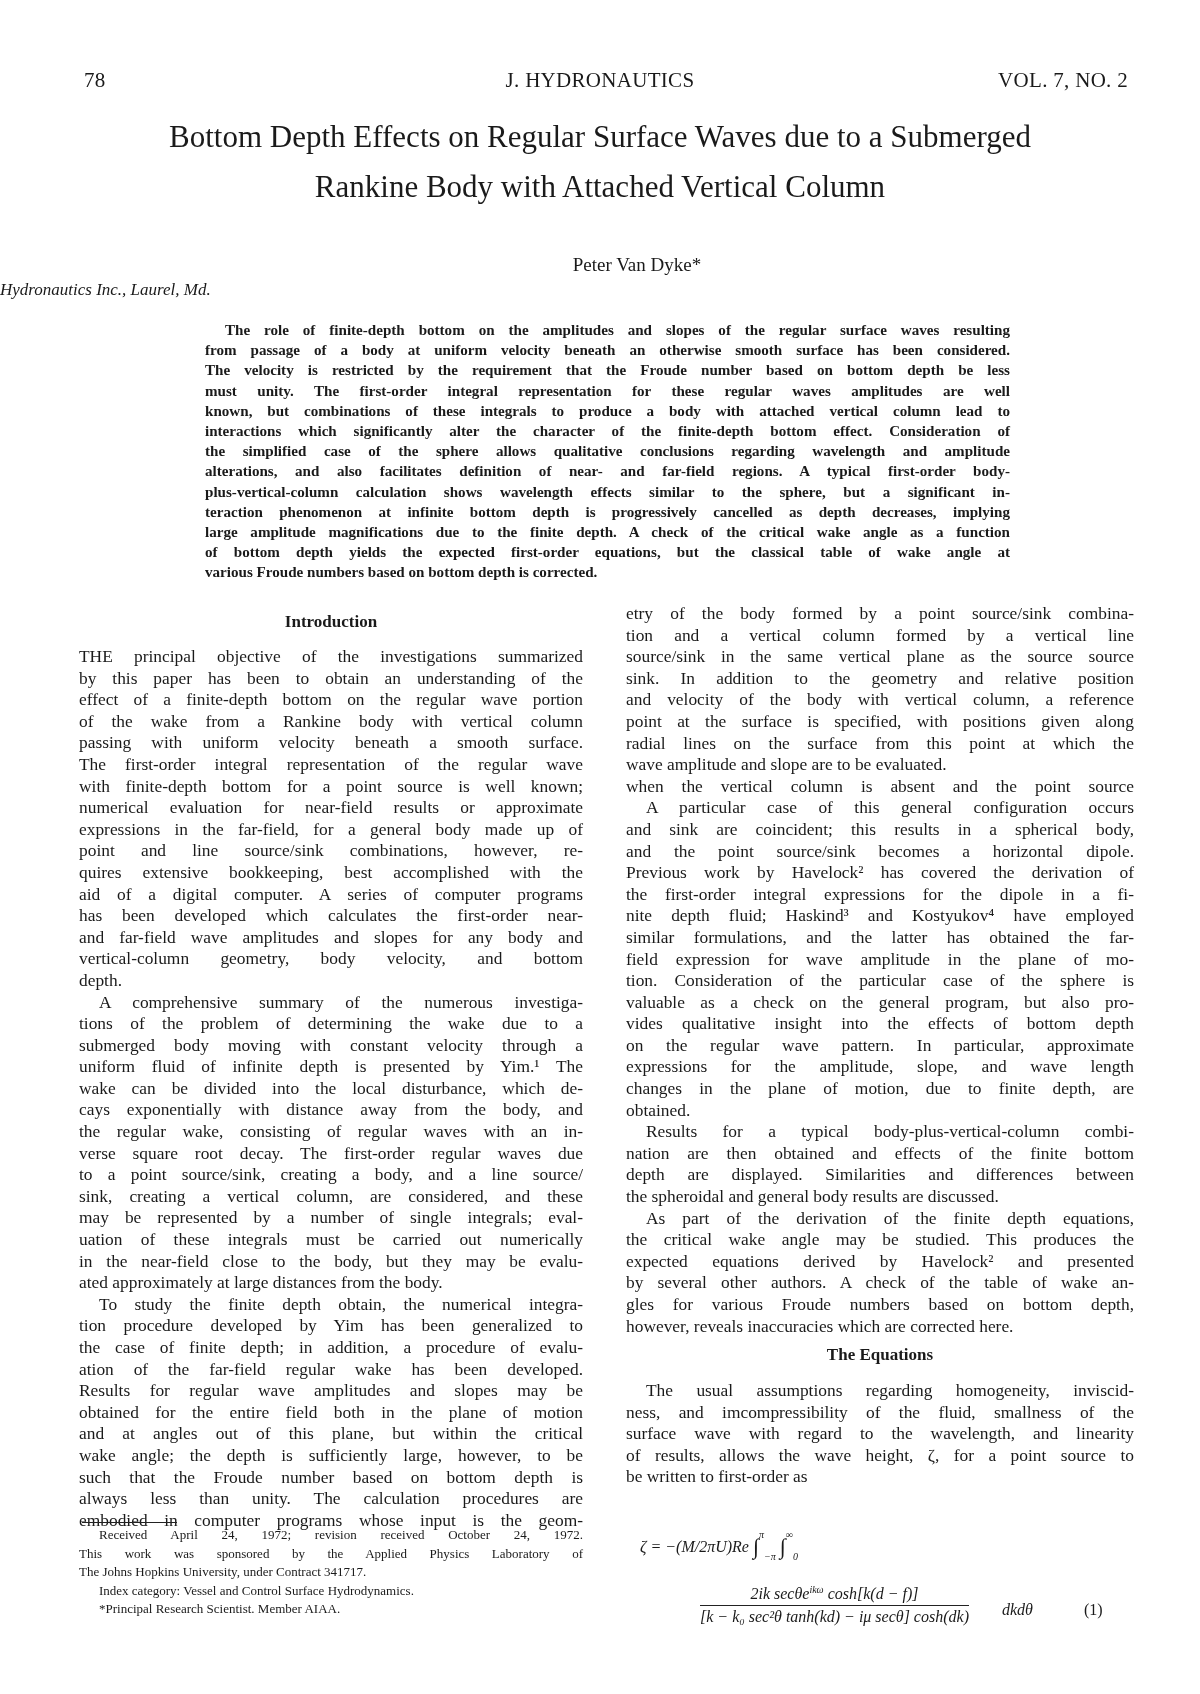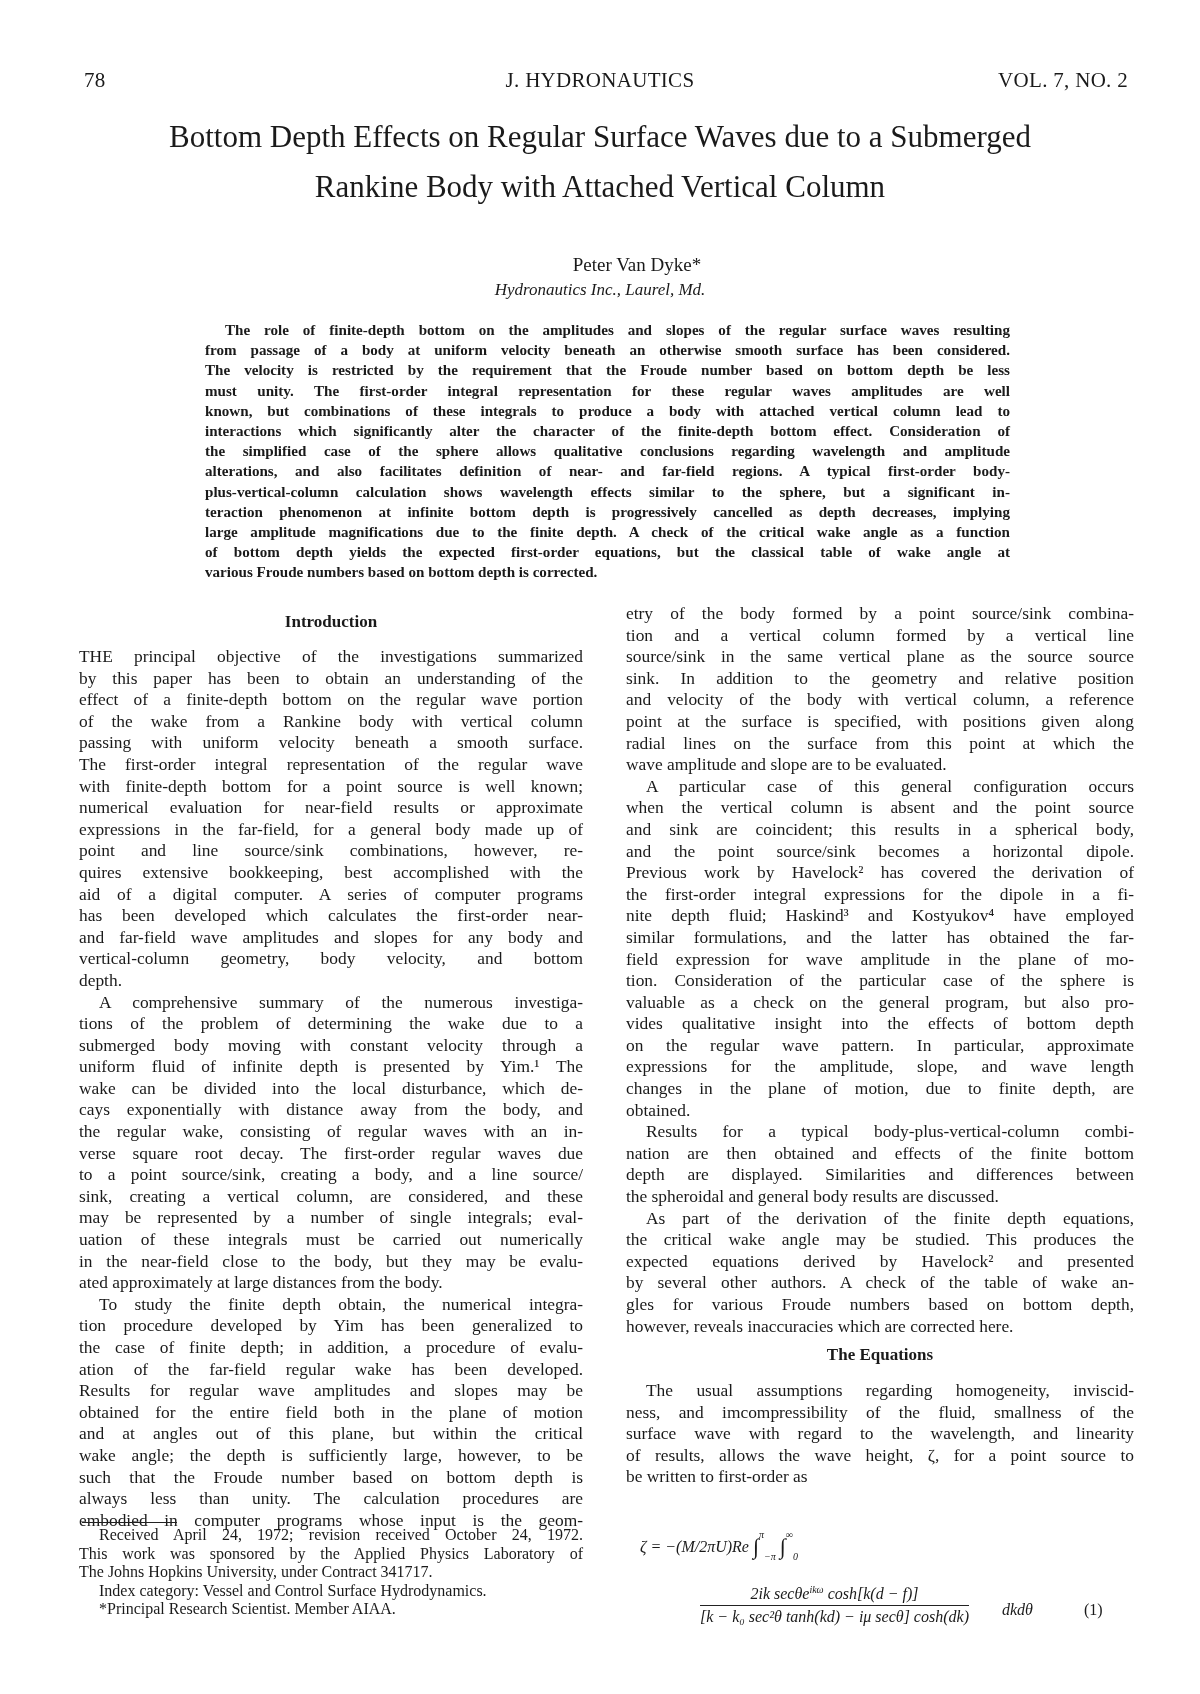--- a/index.html
+++ b/index.html
@@ -7,39 +7,39 @@
     width: 1200px; height: 1694px; position: relative; overflow: hidden;
     font-family: "Liberation Serif", "DejaVu Serif", serif; color: #1a1a1a;
   }
   .running-head { position: absolute; top: 68px; font-size: 21px; letter-spacing: 0.3px; }
   #page-num { left: 84px; }
   #journal { left: 0; width: 1200px; text-align: center; }
   #volume { right: 72px; }
 
   .title { position: absolute; left: 0; width: 1200px; text-align: center; font-size: 31px; line-height: 50px; top: 112px; }
   .author { position: absolute; top: 254px; left: 0; width: 1200px; text-align: center; font-size: 19px; margin-left: 37px; }
-  .affil { position: absolute; top: 280px; left: 0; width: 1200px; text-align: center; font-size: 17px; font-style: italic; }
+  .affil { position: absolute; top: 280px; left: 0; width: 1200px; text-align: left; font-size: 17px; font-style: italic; }
 
   .abstract { position: absolute; left: 205px; width: 805px; top: 320px; font-size: 15.1px; font-weight: bold; line-height: 20.2px; }
   .line { display: block; white-space: nowrap; text-align: justify; text-align-last: justify; }
   .line.last { text-align-last: left; }
   .indent { padding-left: 20px; }
 
   .col { position: absolute; font-size: 17.4px; line-height: 21.6px; }
   .col-left { left: 79px; width: 504px; top: 646px; }
   .col-right { left: 626px; width: 508px; top: 603px; }
 
   .heading { position: absolute; font-weight: bold; font-size: 17px; text-align: center; }
   #intro-heading { left: 79px; width: 504px; top: 612px; }
   #eq-heading { left: 626px; width: 508px; top: 1345px; }
 
   .col-right-2 { left: 626px; width: 508px; top: 1380px; }
 
   .footnote-rule { position: absolute; left: 82px; top: 1522px; width: 95px; border-top: 1px solid #222; }
-  .footnotes { position: absolute; left: 79px; width: 504px; top: 1526px; font-size: 16px; line-height: 18.6px; }
+  .footnotes { position: absolute; left: 79px; width: 504px; top: 1526px; font-size: 13px; line-height: 18.6px; }
 
   .equation { position: absolute; left: 640px; top: 1510px; width: 500px; font-size: 16px; }
   .eq-line1 { position: absolute; left: 0; top: 22px; white-space: nowrap; font-style: italic; }
   .int { font-size: 22px; font-style: normal; position: relative; top: 2px; }
   .lim-top { font-size: 10px; position: relative; top: -14px; }
   .lim-bot { font-size: 10px; position: relative; top: 8px; }
   .frac { position: absolute; left: 60px; top: 74px; text-align: center; font-style: italic; }
   .num { display: block; padding: 0 10px 2px; border-bottom: 1px solid #222; white-space: nowrap; }
   .den { display: block; padding-top: 2px; white-space: nowrap; }
   .dk { position: absolute; left: 362px; top: 91px; font-style: italic; }
@@ -133,22 +133,22 @@
 
 <div class="col col-right">
   <span class="line">etry of the body formed by a point source/sink combina-</span>
   <span class="line">tion and a vertical column formed by a vertical line</span>
   <span class="line">source/sink in the same vertical plane as the source source</span>
   <span class="line">sink. In addition to the geometry and relative position</span>
   <span class="line">and velocity of the body with vertical column, a reference</span>
   <span class="line">point at the surface is specified, with positions given along</span>
   <span class="line">radial lines on the surface from this point at which the</span>
   <span class="line last">wave amplitude and slope are to be evaluated.</span>
+  <span class="line">when the vertical column is absent and the point source</span>
   <span class="line indent">A particular case of this general configuration occurs</span>
-  <span class="line">when the vertical column is absent and the point source</span>
   <span class="line">and sink are coincident; this results in a spherical body,</span>
   <span class="line">and the point source/sink becomes a horizontal dipole.</span>
   <span class="line">Previous work by Havelock² has covered the derivation of</span>
   <span class="line">the first-order integral expressions for the dipole in a fi-</span>
   <span class="line">nite depth fluid; Haskind³ and Kostyukov⁴ have employed</span>
   <span class="line">similar formulations, and the latter has obtained the far-</span>
   <span class="line">field expression for wave amplitude in the plane of mo-</span>
   <span class="line">tion. Consideration of the particular case of the sphere is</span>
   <span class="line">valuable as a check on the general program, but also pro-</span>
   <span class="line">vides qualitative insight into the effects of bottom depth</span>

